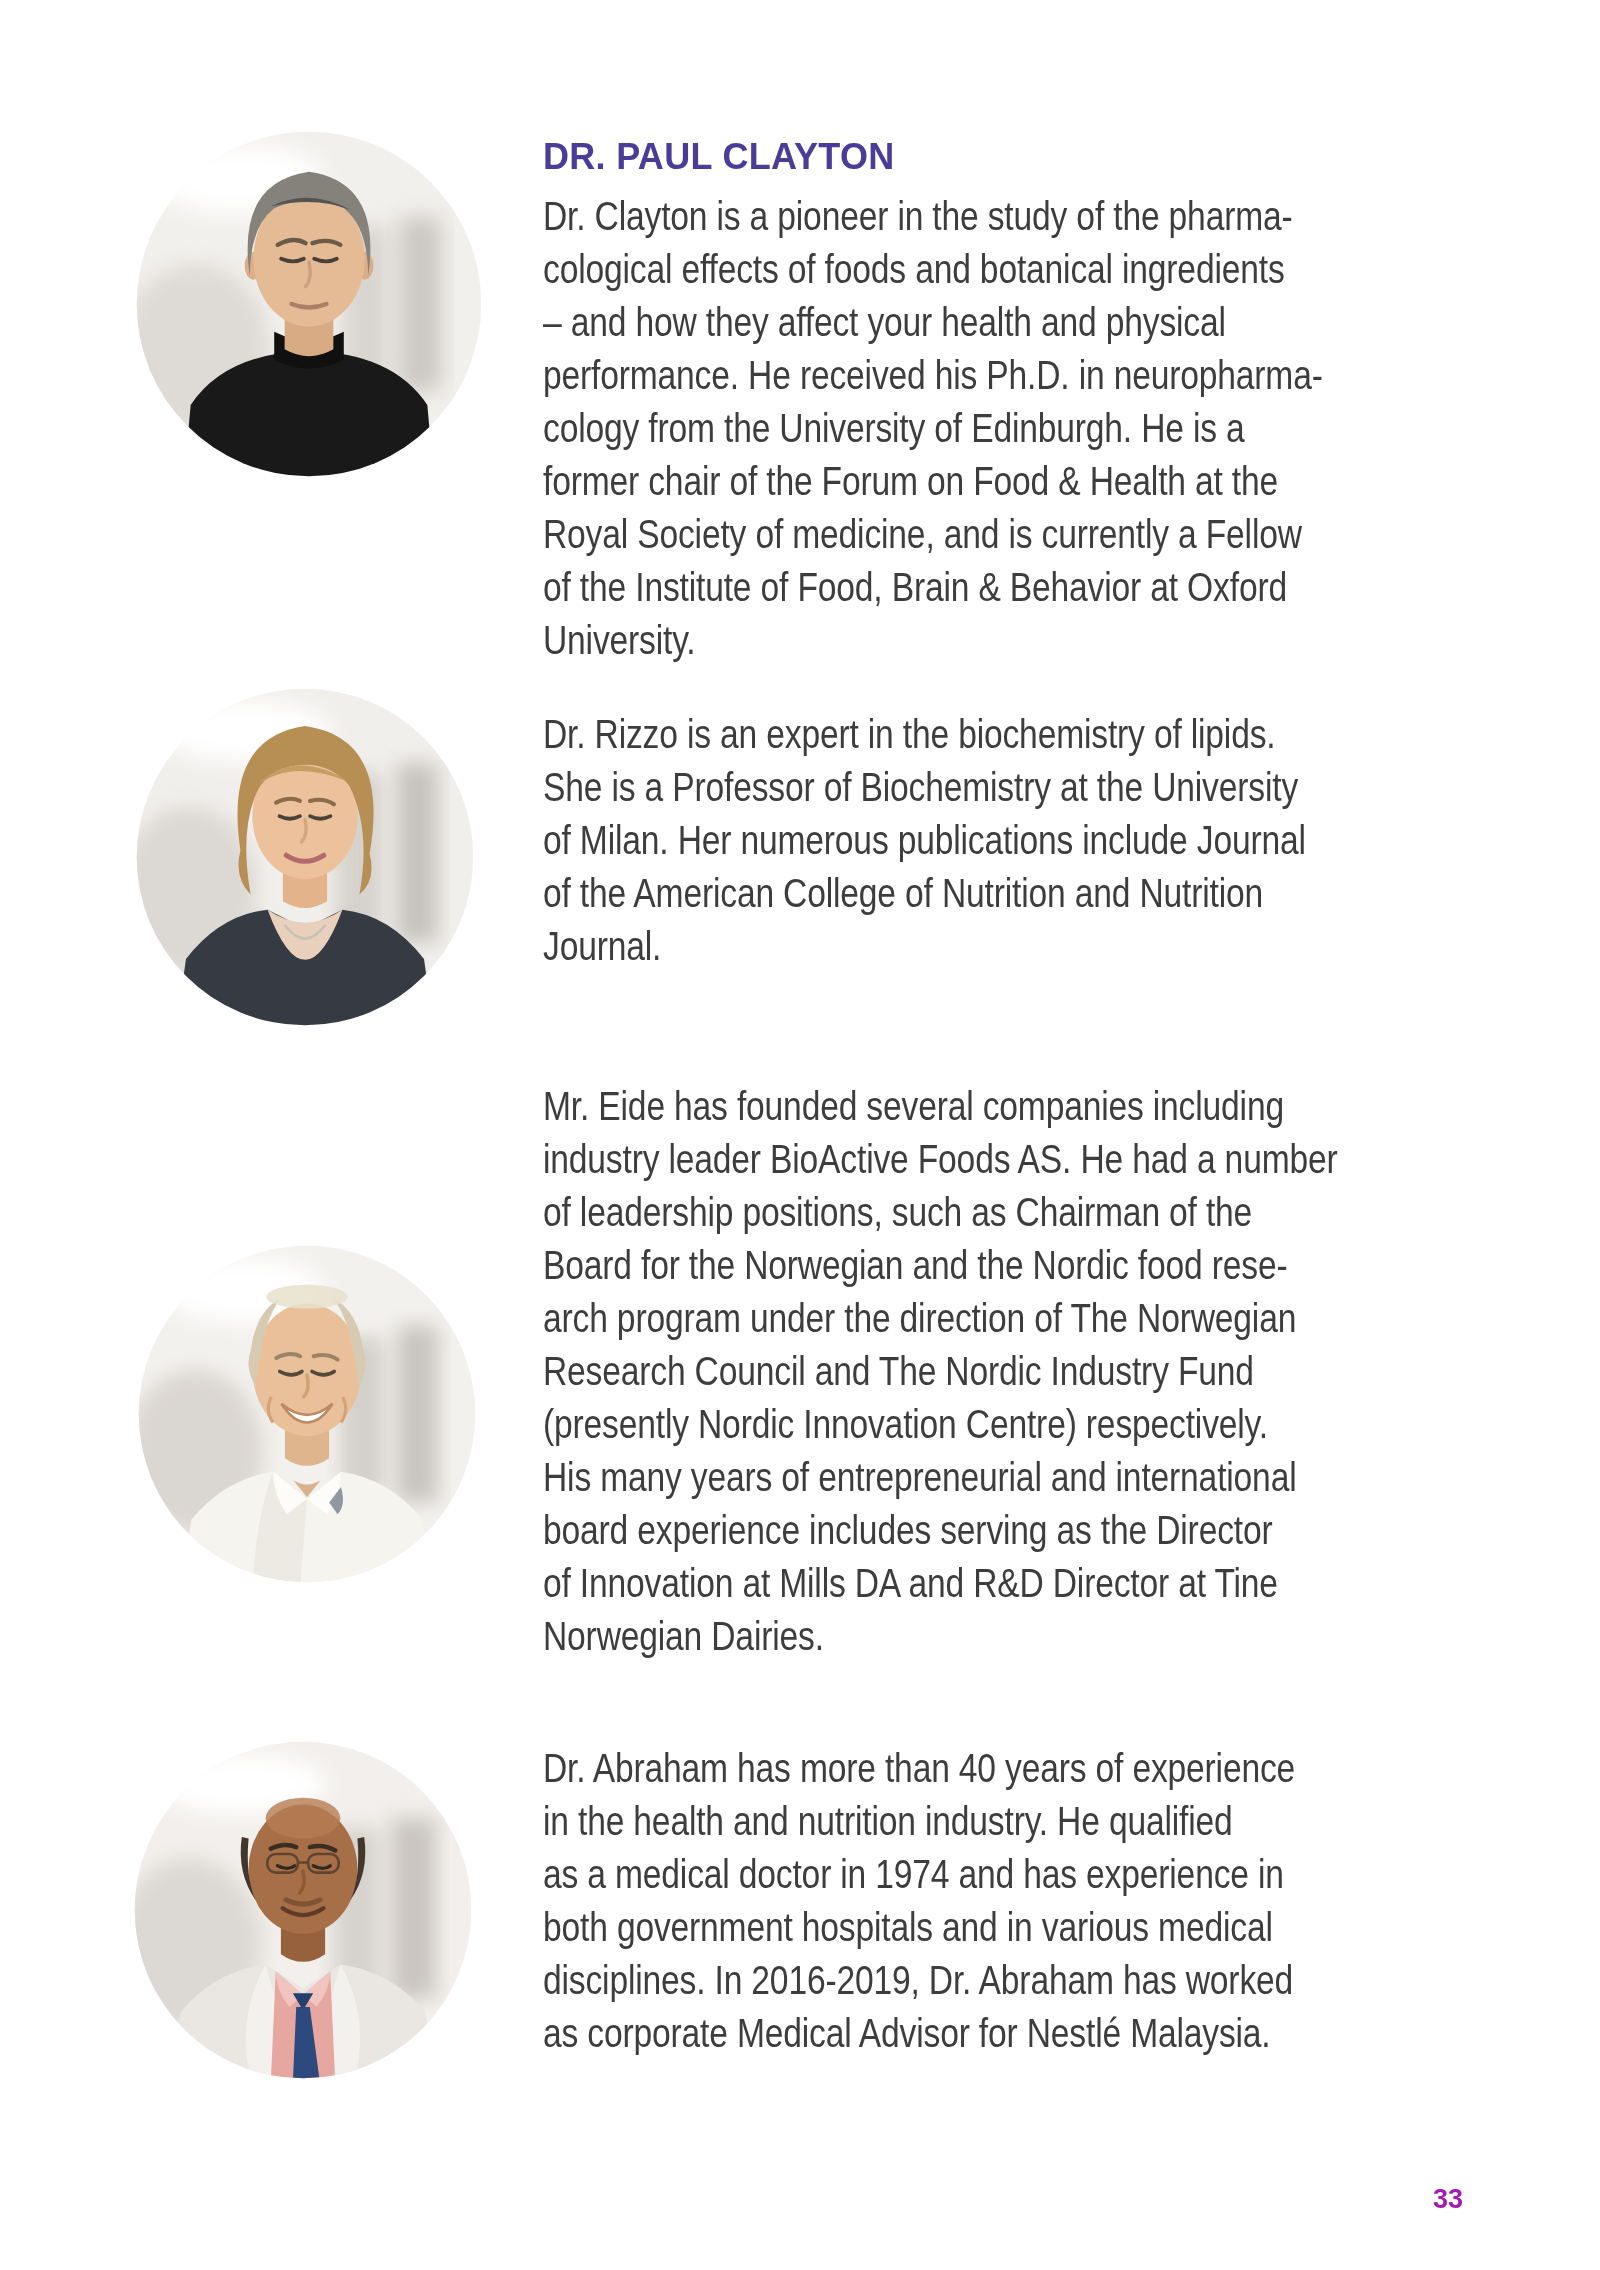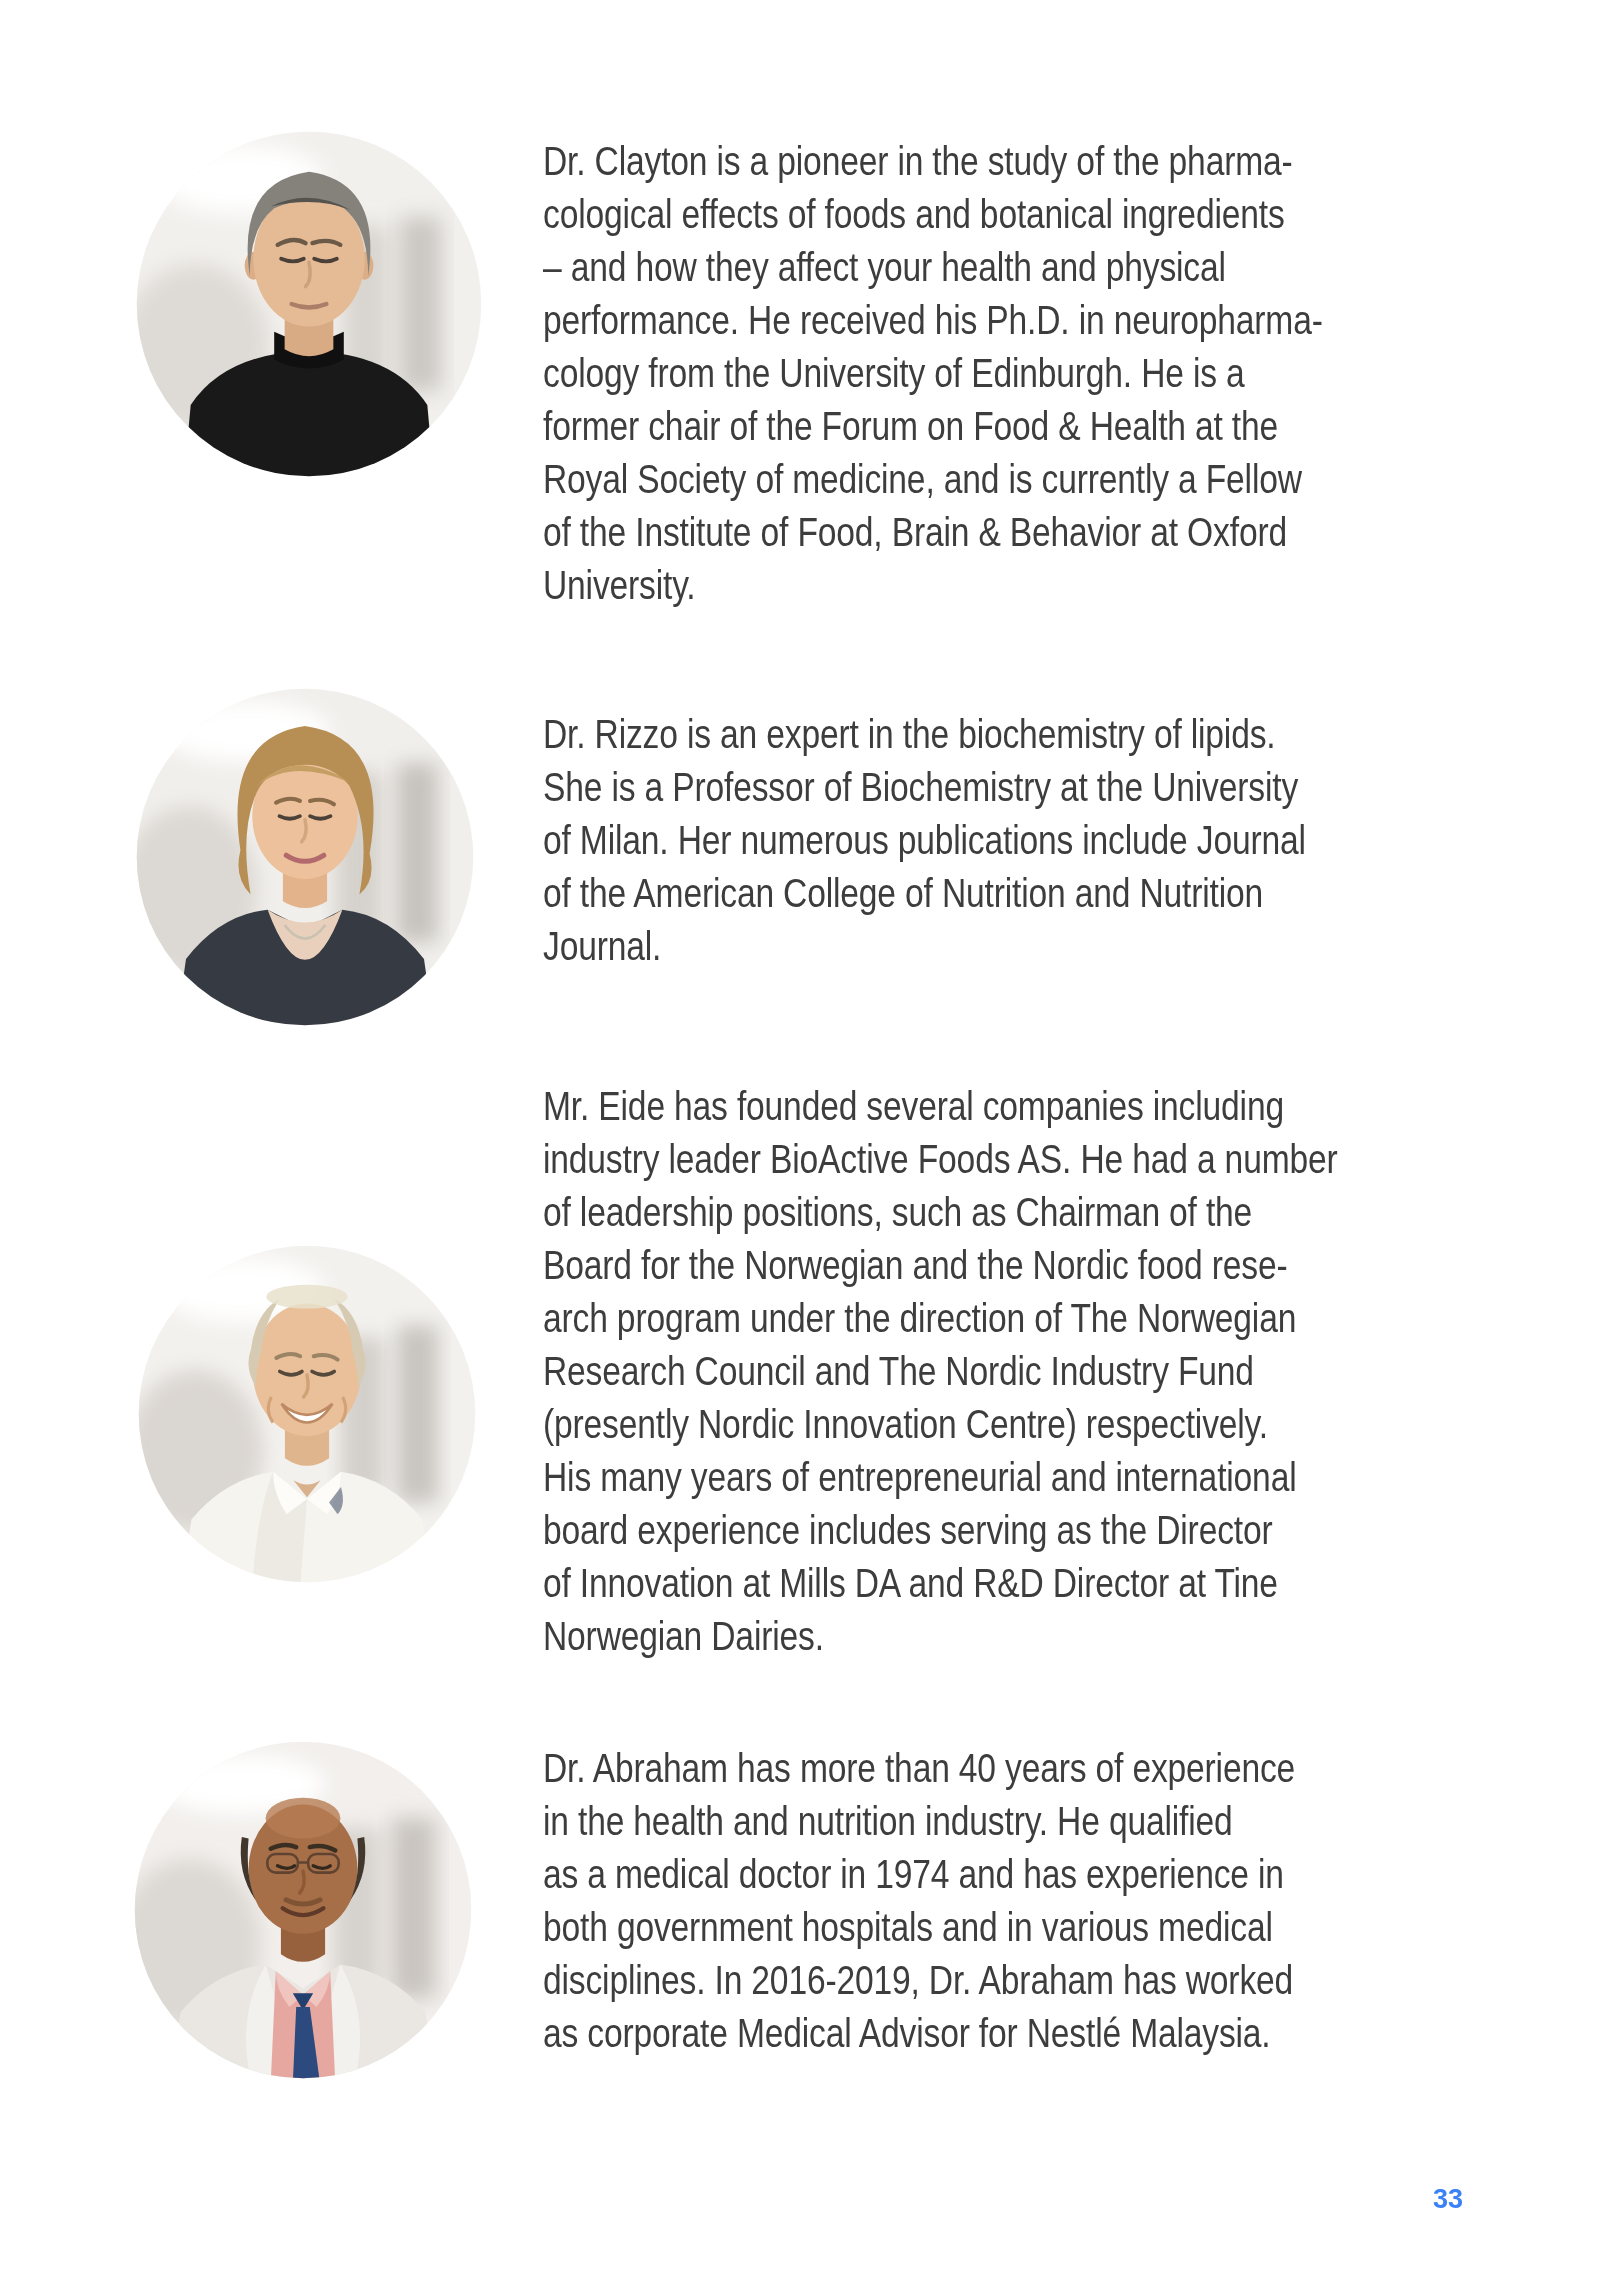--- a/index.html
+++ b/index.html
@@ -40,21 +40,21 @@
     width: 1250px;
     transform: scaleX(0.84);
     transform-origin: 0 0;
   }
   .page-number {
     position: absolute;
     left: 1433px;
     top: 2184px;
     font-size: 27px;
     font-weight: 700;
-    color: #3b82f6;
+    color: #a21caf;
   }
 </style>
 </head>
 <body>
 
 <div class="page">
 
   <div class="profile">
     <div class="avatar" style="left:135px; top:130px; width:348px; height:348px;">
       <svg viewBox="0 0 200 200">
@@ -83,20 +83,21 @@
           <path d="M82,66 q9,-5 16,-1" stroke="#6b5a48" stroke-width="2.5" fill="none" stroke-linecap="round"></path>
           <path d="M102,65 q9,-3 16,1" stroke="#6b5a48" stroke-width="2.5" fill="none" stroke-linecap="round"></path>
           <path d="M84,74 q7,3 13,0" stroke="#4a4038" stroke-width="2.2" fill="none" stroke-linecap="round"></path>
           <path d="M103,74 q7,3 13,0" stroke="#4a4038" stroke-width="2.2" fill="none" stroke-linecap="round"></path>
           <path d="M100,76 q2,10 -2,14" stroke="#caa27d" stroke-width="2" fill="none" stroke-linecap="round"></path>
           <path d="M90,100 q10,4 20,0" stroke="#a97f68" stroke-width="2.5" fill="none" stroke-linecap="round"></path>
         </g>
       </svg>
     </div>
     <div class="content" style="left:543px; top:135px;">
+      <h2 class="profile-name">DR. PAUL CLAYTON</h2>
       <p class="profile-bio">Dr. Clayton is a pioneer in the study of the pharma-
 cological effects of foods and botanical ingredients
 – and how they affect your health and physical
 performance. He received his Ph.D. in neuropharma-
 cology from the University of Edinburgh. He is a
 former chair of the Forum on Food &amp; Health at the
 Royal Society of medicine, and is currently a Fellow
 of the Institute of Food, Brain &amp; Behavior at Oxford
 University.</p>
     </div>

